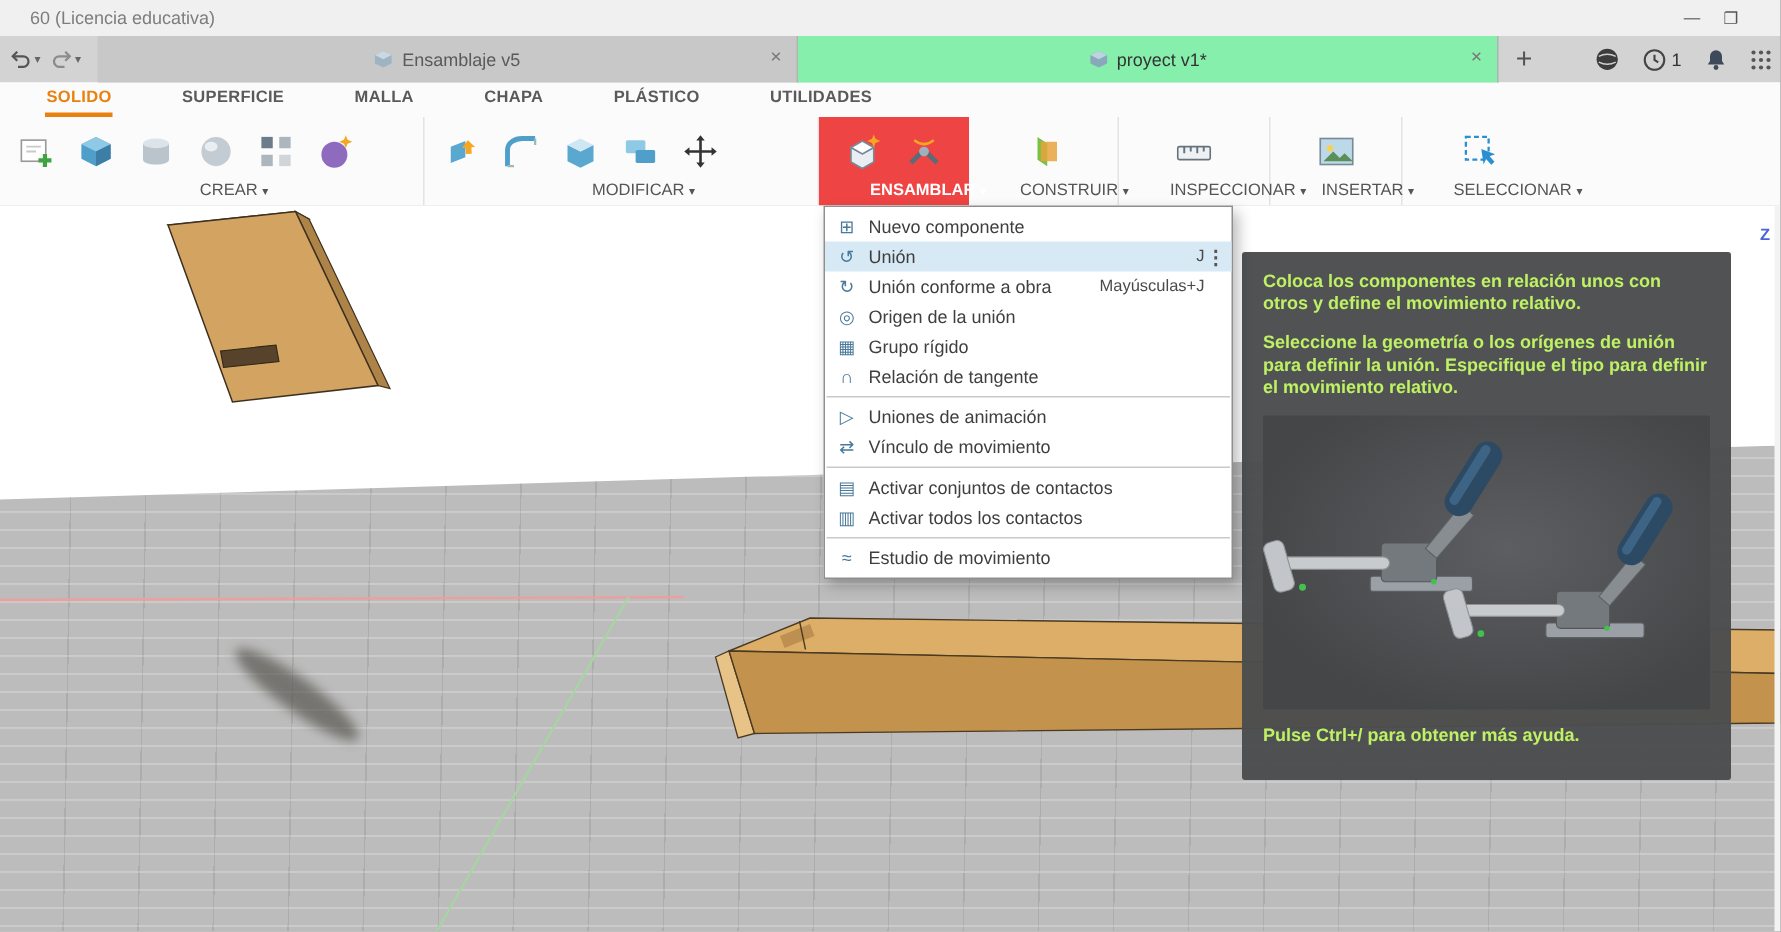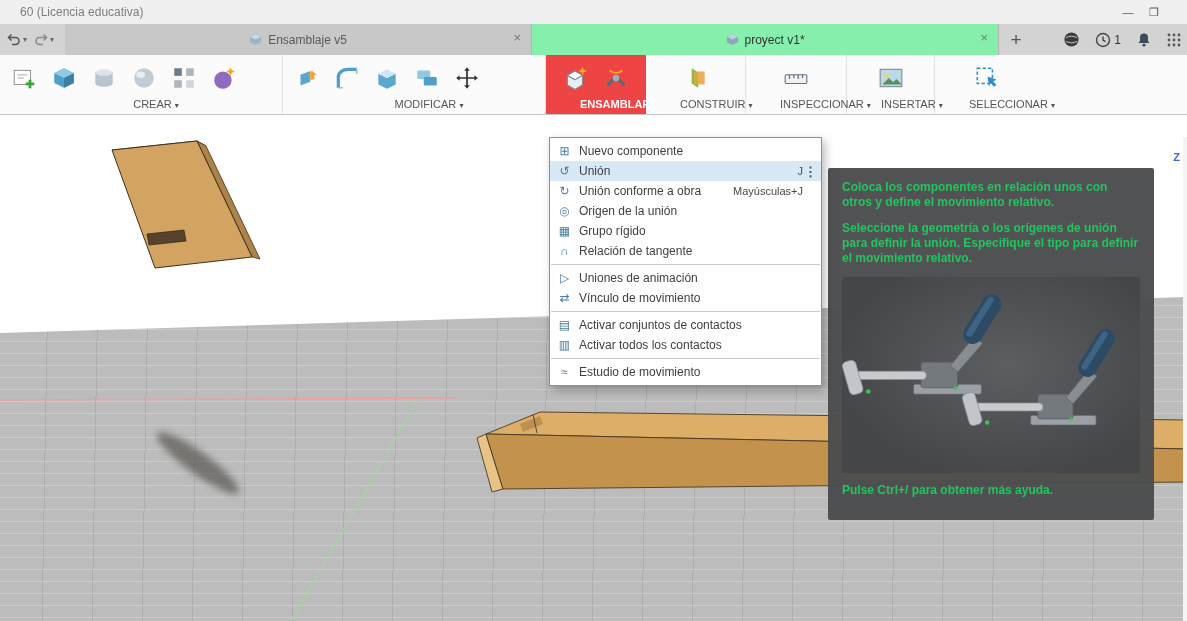--- a/index.html
+++ b/index.html
@@ -59,21 +59,21 @@
   .mrow{display:flex;align-items:center;height:20px;padding:0 6px;position:relative;cursor:default;}
   .mrow.hl{background:#d7e9f5;}
   .mi{width:17px;text-align:center;font-size:12px;color:#4a7a9b;margin-right:6px;flex:none;}
   .ml{flex:1;white-space:nowrap;overflow:hidden;}
   .ms{color:#4a4a4a;margin-right:12px;font-size:11px;}
   .mm{position:absolute;right:4px;color:#555;font-size:13px;font-weight:bold;}
   .msep{height:1px;background:#c9c9c9;margin:3px 1px;}
 
   
   .tip{position:absolute;left:828px;top:168px;width:326px;height:352px;background:rgba(75,76,78,.97);
-       border-radius:2px;padding:12px 14px;box-sizing:border-box;color:#22c55e;font-size:12px;font-weight:bold;
+       border-radius:2px;padding:12px 14px;box-sizing:border-box;color:#bef264;font-size:12px;font-weight:bold;
        display:flex;flex-direction:column;z-index:25;line-height:1.28;justify-content:center;}
   .tip p{margin:0 0 10px;}
   .tipimg{flex:1;margin:0 0 10px;background:radial-gradient(ellipse at 55% 45%, #5d5e61 0%, #454648 75%);
           border-radius:1px;overflow:hidden;}
   .tipimg svg{width:100%;height:100%;display:block;}
   .tipfoot{margin:0;}
 </style>
 </head>
 <body>
 
@@ -158,20 +158,28 @@
               <circle cx="12" cy="7" r="1.4"></circle>
               <circle cx="2" cy="12" r="1.4"></circle>
               <circle cx="7" cy="12" r="1.4"></circle>
               <circle cx="12" cy="12" r="1.4"></circle>
             </g>
           </svg>
       </span>
     </div>
   </div>
 
+  <div class="rtabs">
+    <div class="rtab active">SOLIDO</div>
+    <div class="rtab">SUPERFICIE</div>
+    <div class="rtab">MALLA</div>
+    <div class="rtab">CHAPA</div>
+    <div class="rtab">PLÁSTICO</div>
+    <div class="rtab">UTILIDADES</div>
+  </div>
 
   <div class="toolbar">
 
     <div class="tgroup" style="width:283px;">
       <div class="ticons">
         <span class="tbtn">
             <svg viewBox="0 0 24 24">
               <rect x="3" y="5" width="15" height="13" fill="#fff" stroke="#999"></rect>
               <path d="M6 9h9M6 12h6" stroke="#c9c9c9" stroke-width="1.2"></path>
               <path d="M17.5 13.5v8M13.5 17.5h8" stroke="#3fa33f" stroke-width="2.6"></path>

